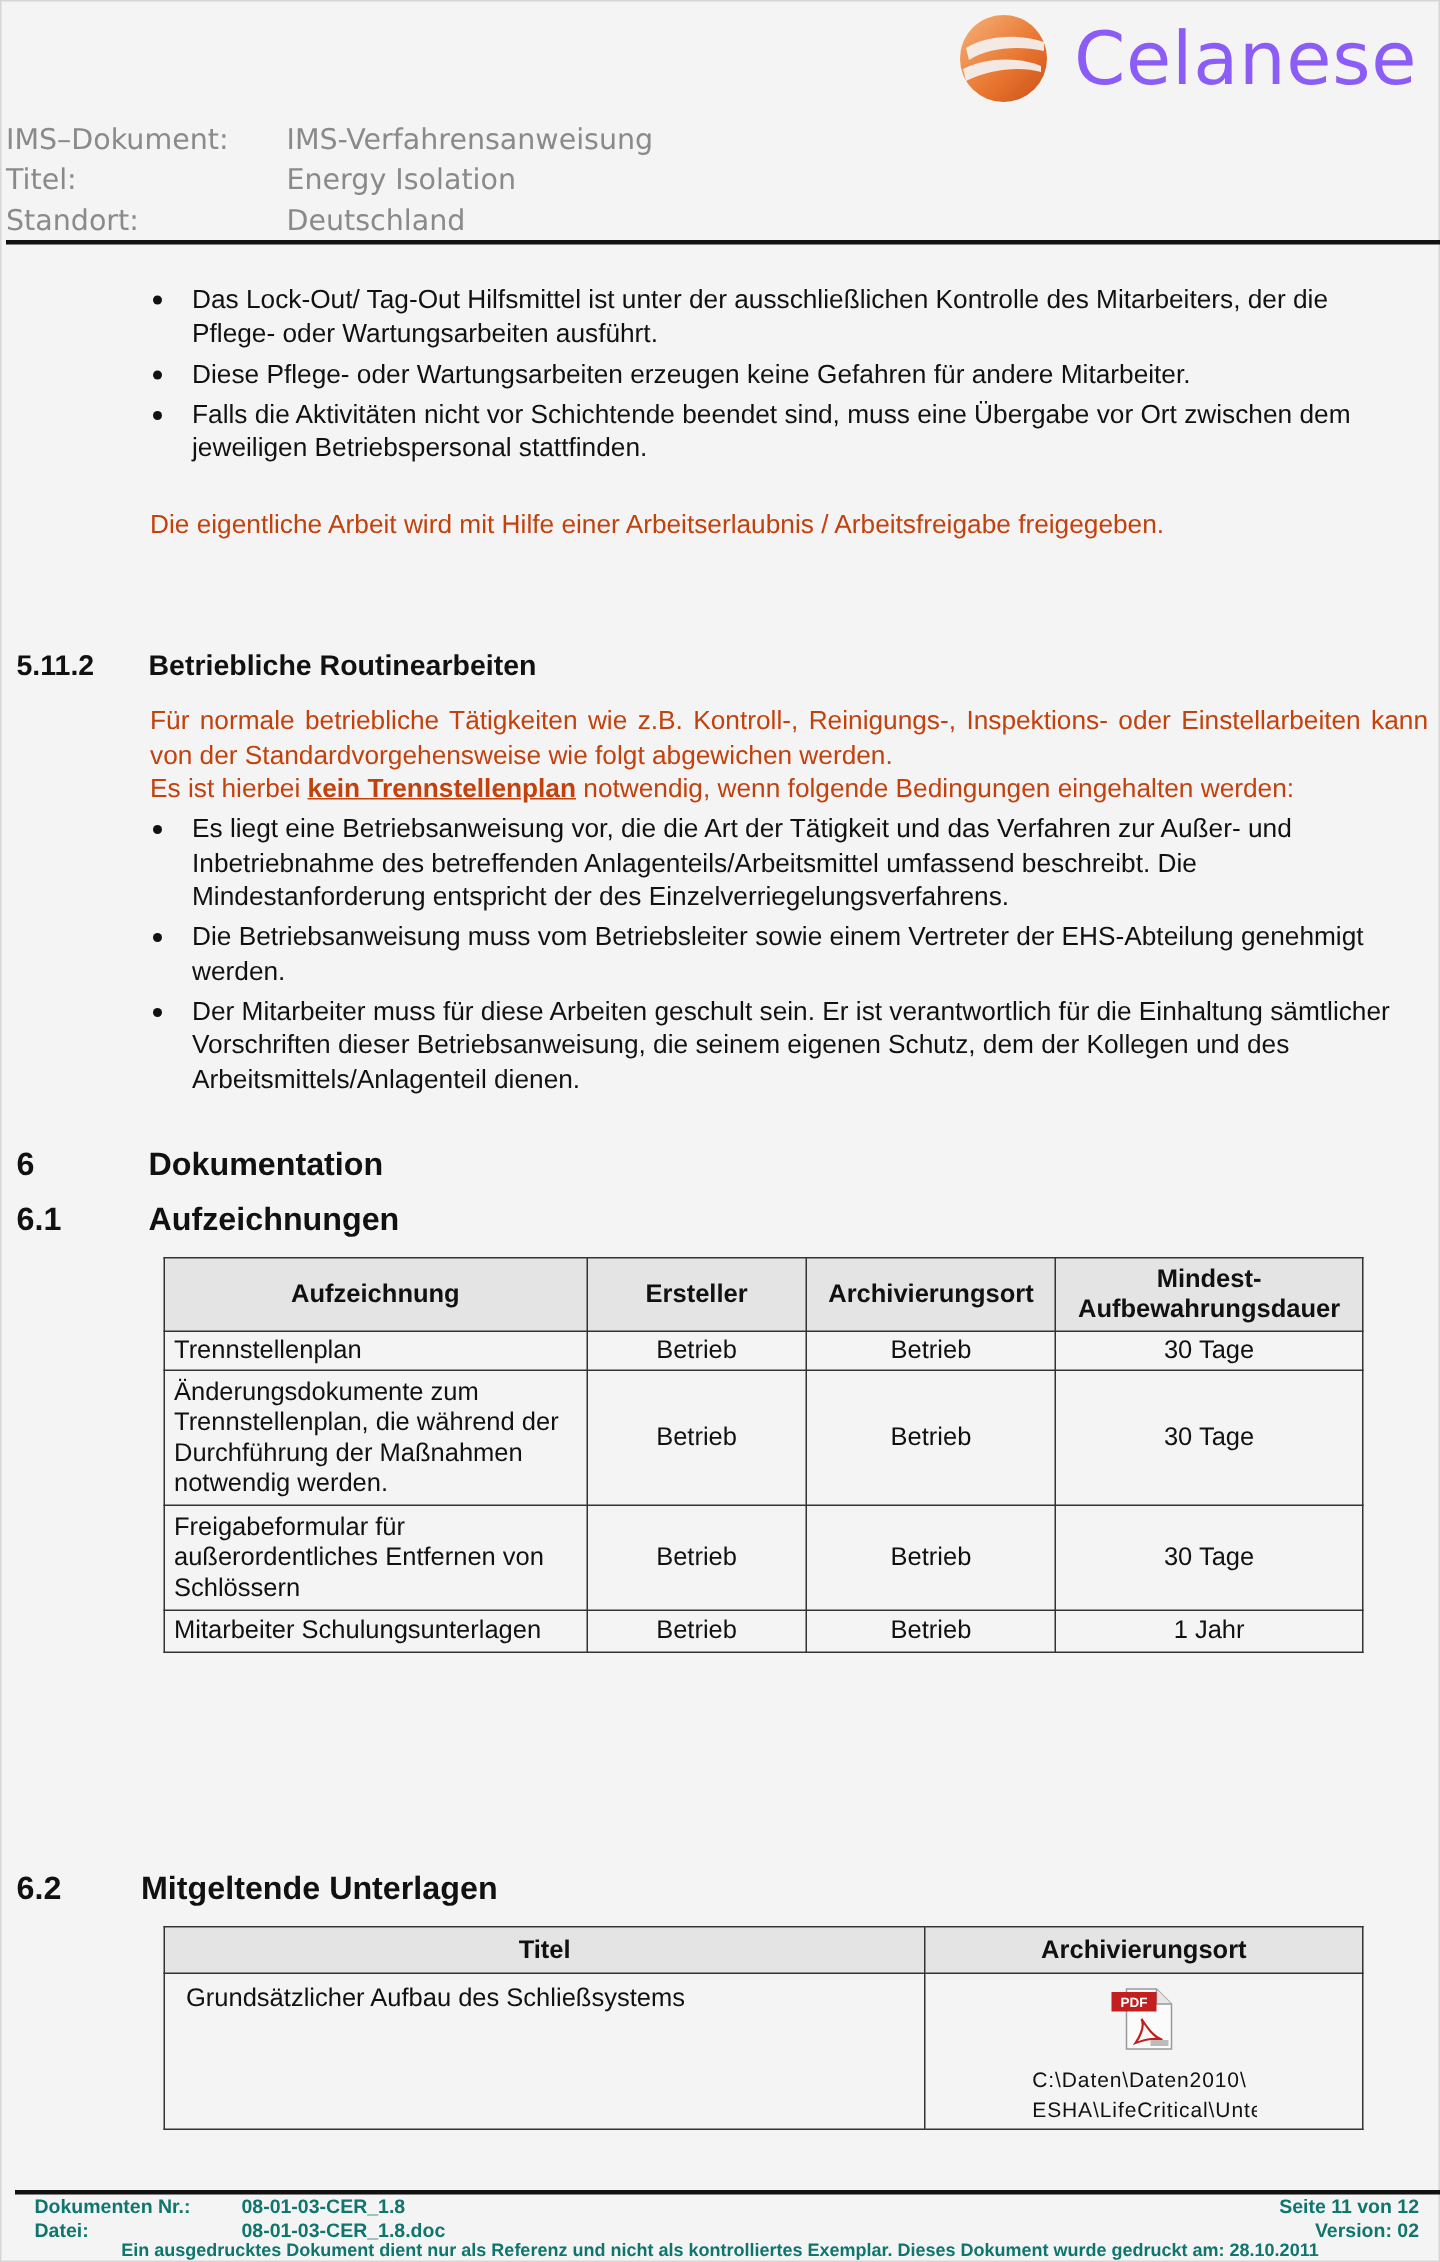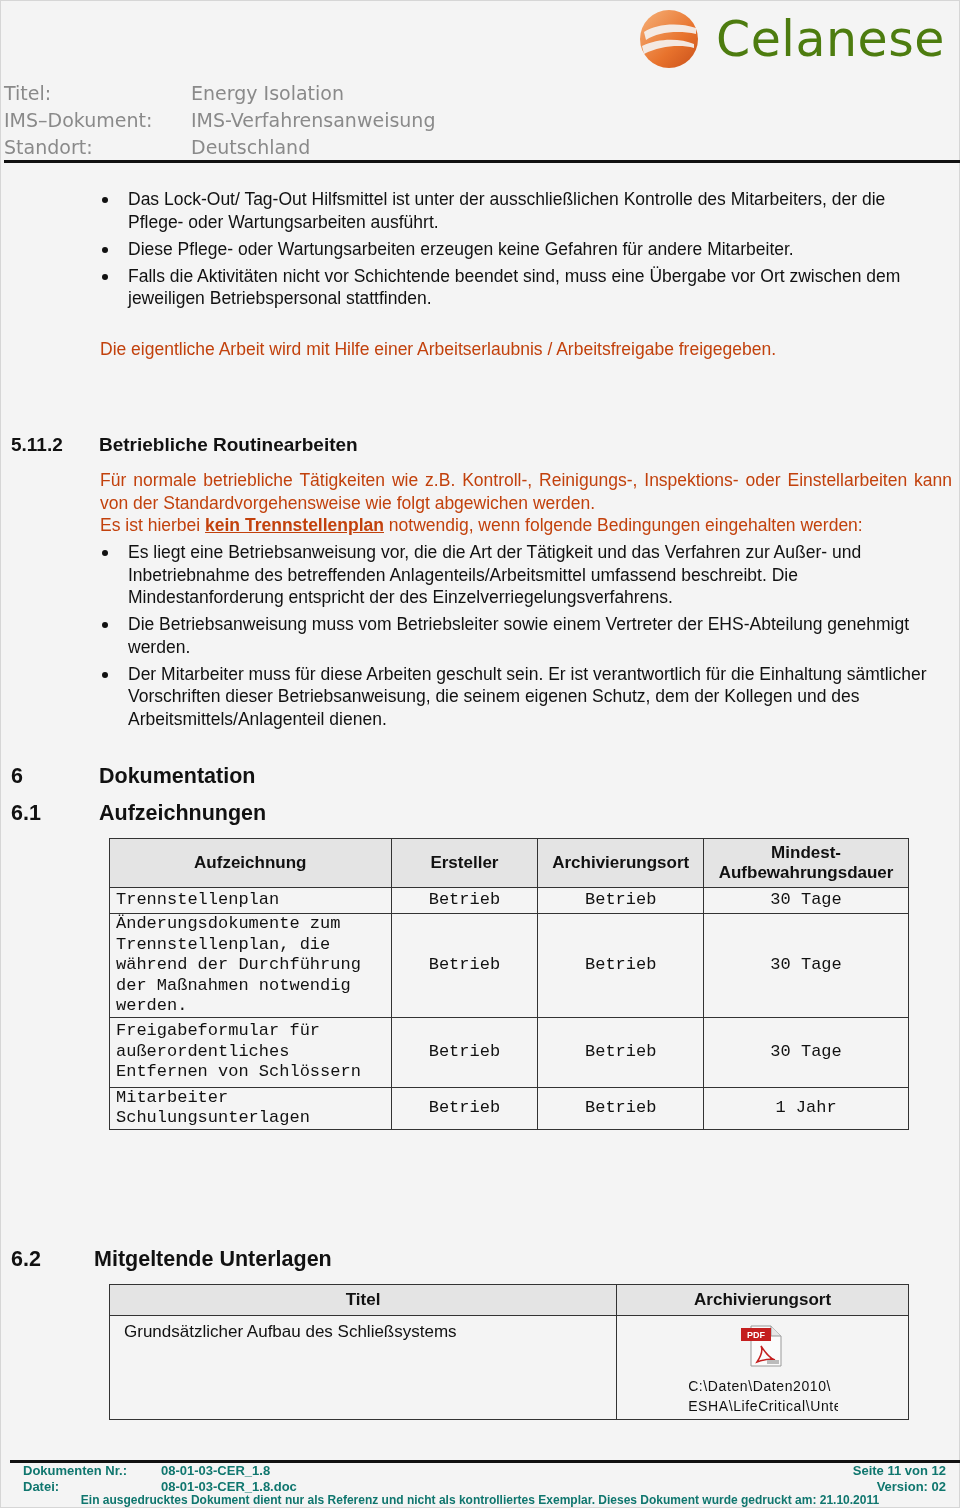--- a/index.html
+++ b/index.html
@@ -11,21 +11,21 @@
     position: relative;
     overflow: hidden;
   }
   .page-frame {
     position: absolute; left: 0; top: 0; width: 958px; height: 1506px;
     border: 1px solid #d6d6d6;
   }
   
   .logo { position: absolute; left: 638px; top: 6px; height: 66px; display: flex; align-items: center; }
   .logo-mark { width: 62px; height: 62px; margin-right: 16px; }
-  .logo-text { font-family: "DejaVu Sans", sans-serif; font-size: 49px; color: #4d7c0f; letter-spacing: 0.5px; font-weight: 500; text-align: center; }
+  .logo-text { font-family: "DejaVu Sans", sans-serif; font-size: 49px; color: #8b5cf6; letter-spacing: 0.5px; font-weight: 500; text-align: center; }
   .meta { position: absolute; left: 4px; top: 80px; font-family: "DejaVu Sans", sans-serif; color: #8a8a8a; font-size: 19px; line-height: 27px; }
   .meta-row { display: flex; }
   .meta-label { width: 187px; }
   .header-rule { position: absolute; left: 4px; right: 0; top: 160px; height: 3px; background: #111; }
   .p { position: absolute; font-size: 17.5px; line-height: 22.5px; color: #c2410c; }
   .bullets { position: absolute; left: 96px; width: 840px; margin: 0; padding: 0; list-style: none; }
   .bullets li { position: relative; padding-left: 32px; font-size: 17.5px; line-height: 22.5px; margin-bottom: 4.5px; }
   .bullets li::before { content: ""; position: absolute; left: 6px; top: 9px; width: 6px; height: 6px; border-radius: 50%; background: #111; }
   .justify { text-align: justify; text-align-last: left; }
   .h { position: absolute; font-weight: bold; display: flex; }
@@ -33,21 +33,21 @@
   .h3 { font-size: 19px; }
   .h1 { font-size: 21.5px; }
   .u { font-weight: bold; text-decoration: underline; }
 
   
   table { border-collapse: collapse; position: absolute; }
   td, th { border: 1.5px solid #333; font-size: 17px; line-height: 20.5px; color: #111; }
   th { background: #e4e4e4; font-weight: bold; }
   .t1 { left: 109px; top: 838px; width: 800px; }
   .t1 th { height: 46px; }
-  .t1 td { padding: 0 6px; font-family: Liberation Mono, monospace; }
+  .t1 td { padding: 0 6px; }
   .t1 td.c { text-align: center; }
   .t2 { left: 109px; top: 1284px; width: 800px; }
   .t2 th { height: 28px; }
   .t2 td { vertical-align: top; }
   .pdf-cell { text-align: center; padding-top: 6px; }
   .pdf-icon { display: inline-block; width: 48px; height: 48px; }
   .path-text { font-size: 14px; line-height: 20px; text-align: left; margin-left: 70px; width: 150px; overflow: hidden; white-space: nowrap; letter-spacing: 0.6px; }
 
   
   .footer-rule { position: absolute; left: 10px; right: 0; top: 1460px; height: 3px; background: #111; }
@@ -74,26 +74,26 @@
     </defs>
     <circle cx="31" cy="31" r="29" fill="url(#lg1)"></circle>
     <path d="M6 24 C18 16, 40 14, 58 20 L58 26 C40 22, 20 24, 8 32 Z" fill="#f4f4f4" opacity="0.9"></path>
     <path d="M4 38 C20 30, 42 30, 56 36 L56 40 C42 36, 22 38, 6 46 Z" fill="#f4f4f4" opacity="0.9"></path>
   </svg>
   <span class="logo-text">Celanese</span>
 </div>
 
 <div class="meta">
   <div class="meta-row">
+    <span class="meta-label">IMS–Dokument:</span>
+    <span>IMS-Verfahrensanweisung</span>
+  </div>
+  <div class="meta-row">
     <span class="meta-label">Titel:</span>
     <span>Energy Isolation</span>
-  </div>
-  <div class="meta-row">
-    <span class="meta-label">IMS–Dokument:</span>
-    <span>IMS-Verfahrensanweisung</span>
   </div>
   <div class="meta-row">
     <span class="meta-label">Standort:</span>
     <span>Deutschland</span>
   </div>
 </div>
 <div class="header-rule"></div>
 
 <ul class="bullets" style="top:188px;">
   <li>Das Lock-Out/ Tag-Out Hilfsmittel ist unter der ausschließlichen Kontrolle des Mitarbeiters, der die Pflege- oder Wartungsarbeiten ausführt.</li>
@@ -221,13 +221,13 @@
   </div>
   <div class="row">
     <span class="lbl">Datei:</span>
     <span>08-01-03-CER_1.8.doc</span>
   </div>
 </div>
 <div class="footer footer-right">
   <div>Seite 11 von 12</div>
   <div>Version: 02</div>
 </div>
-<div class="footer footer-note">Ein ausgedrucktes Dokument dient nur als Referenz und nicht als kontrolliertes Exemplar. Dieses Dokument wurde gedruckt am:  21.10.2011</div>
+<div class="footer footer-note">Ein ausgedrucktes Dokument dient nur als Referenz und nicht als kontrolliertes Exemplar. Dieses Dokument wurde gedruckt am:  28.10.2011</div>
 
 </body></html>

